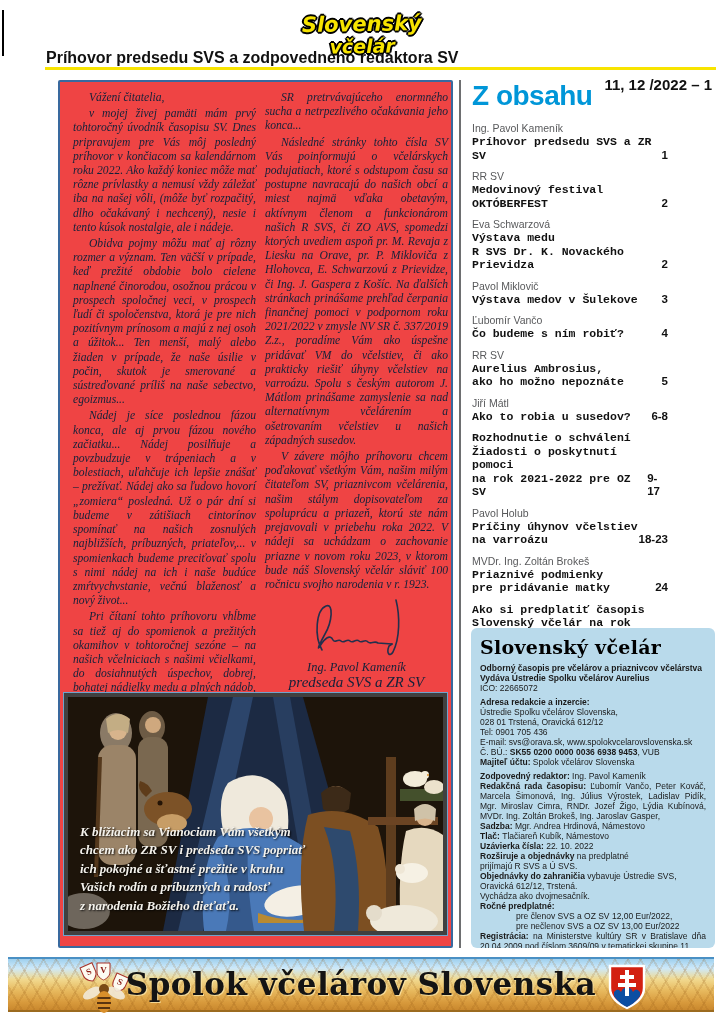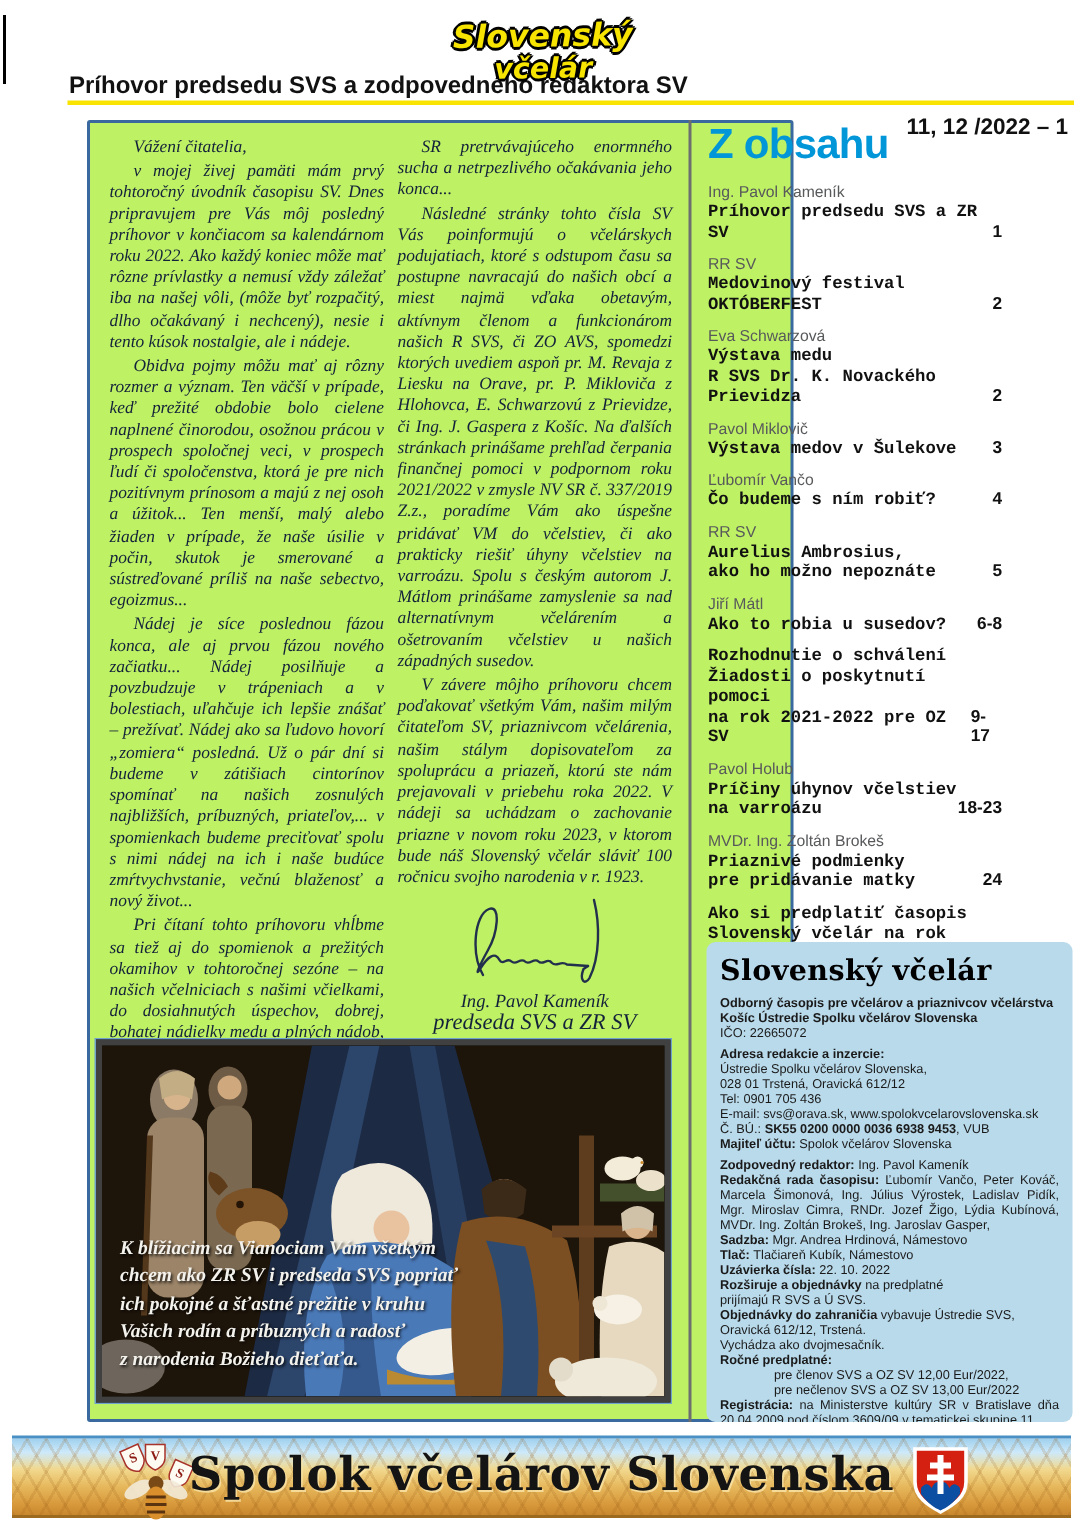--- a/index.html
+++ b/index.html
@@ -11,22 +11,22 @@
   .header-left{position:absolute;left:46px;top:49px;font-size:16px;font-weight:bold;color:#111;}
   .header-right{position:absolute;right:10px;top:46px;font-size:15px;font-weight:bold;color:#111;margin-top:30px;}
   .logo{position:absolute;left:300px;top:14px;width:124px;text-align:center;line-height:1;transform:rotate(-1deg);}
   .logo div{font-family:"DejaVu Sans",sans-serif;font-weight:800;font-style:italic;color:#f7e400;
     text-shadow:-2px 0 #000,2px 0 #000,0 -2px #000,0 2px #000,-1px -1px #000,1px 1px #000,-1px 1px #000,1px -1px #000;}
   .logo-l1{font-size:21px;}
   .logo-l2{font-size:19px;margin-top:2px;}
   .yellow-rule{position:absolute;left:45px;top:67px;width:671px;height:3px;background:#f8e400;}
 
   
-  .article-box{position:absolute;left:58px;top:80px;width:471px;height:868px;box-sizing:border-box;
-    background:#bef264;border:2px solid #39699e;border-radius:2px;}
+  .article-box{position:absolute;left:58px;top:80px;width:395px;height:868px;box-sizing:border-box;
+    background:#ef4444;border:2px solid #39699e;border-radius:2px;}
   .col{position:absolute;top:9px;font-family:"Liberation Serif",serif;font-style:italic;
     font-size:11.6px;line-height:14.2px;color:#14213a;text-align:justify;}
   .col1{left:13px;width:183px;}
   .col2{left:205px;width:183px;}
   .para{margin:0 0 2px 0;text-indent:16px;}
   .sig-block{text-align:center;margin-top:4px;}
   .sig-svg{display:block;margin:0 auto;}
   .sig-name{font-size:12.4px;line-height:15px;}
   .sig-role{font-size:15px;line-height:15px;}
 
@@ -317,21 +317,21 @@
             <div class="toc-page">27-28</div>
           </div>
         </div>
       </div>
   </div>
 
   <div class="infobox">
     <div class="infobox-title">Slovenský včelár</div>
     <div>
         <div class="ib-line"><span class="b">Odborný časopis pre včelárov a priaznivcov včelárstva</span></div>
-        <div class="ib-line"><span class="b">Košíc Ústredie Spolku včelárov Slovenska</span></div>
+        <div class="ib-line"><span class="b">Vydáva Ústredie Spolku včelárov Aurelius</span></div>
         <div class="ib-line"><span>IČO: 22665072</span></div>
         <div class="ib-line gap"><span class="b">Adresa redakcie a inzercie:</span></div>
         <div class="ib-line"><span>Ústredie Spolku včelárov Slovenska,</span></div>
         <div class="ib-line"><span>028 01 Trstená, Oravická 612/12</span></div>
         <div class="ib-line"><span>Tel: 0901 705 436</span></div>
         <div class="ib-line"><span>E-mail: svs@orava.sk, www.spolokvcelarovslovenska.sk</span></div>
         <div class="ib-line"><span>Č. BÚ.: </span><span class="b">SK55 0200 0000 0036 6938 9453</span><span>, VUB</span></div>
         <div class="ib-line"><span class="b">Majiteľ účtu: </span><span>Spolok včelárov Slovenska</span></div>
         <div class="ib-line gap"><span class="b">Zodpovedný redaktor: </span><span>Ing. Pavol Kameník</span></div>
         <div class="ib-line"><span class="b">Redakčná rada časopisu: </span><span>Ľubomír Vančo, Peter Kováč, Marcela Šimonová, Ing. Július Výrostek, Ladislav Pidík, Mgr. Miroslav Cimra, RNDr. Jozef Žigo, Lýdia Kubínová, MVDr. Ing. Zoltán Brokeš, Ing. Jaroslav Gasper,</span></div>

